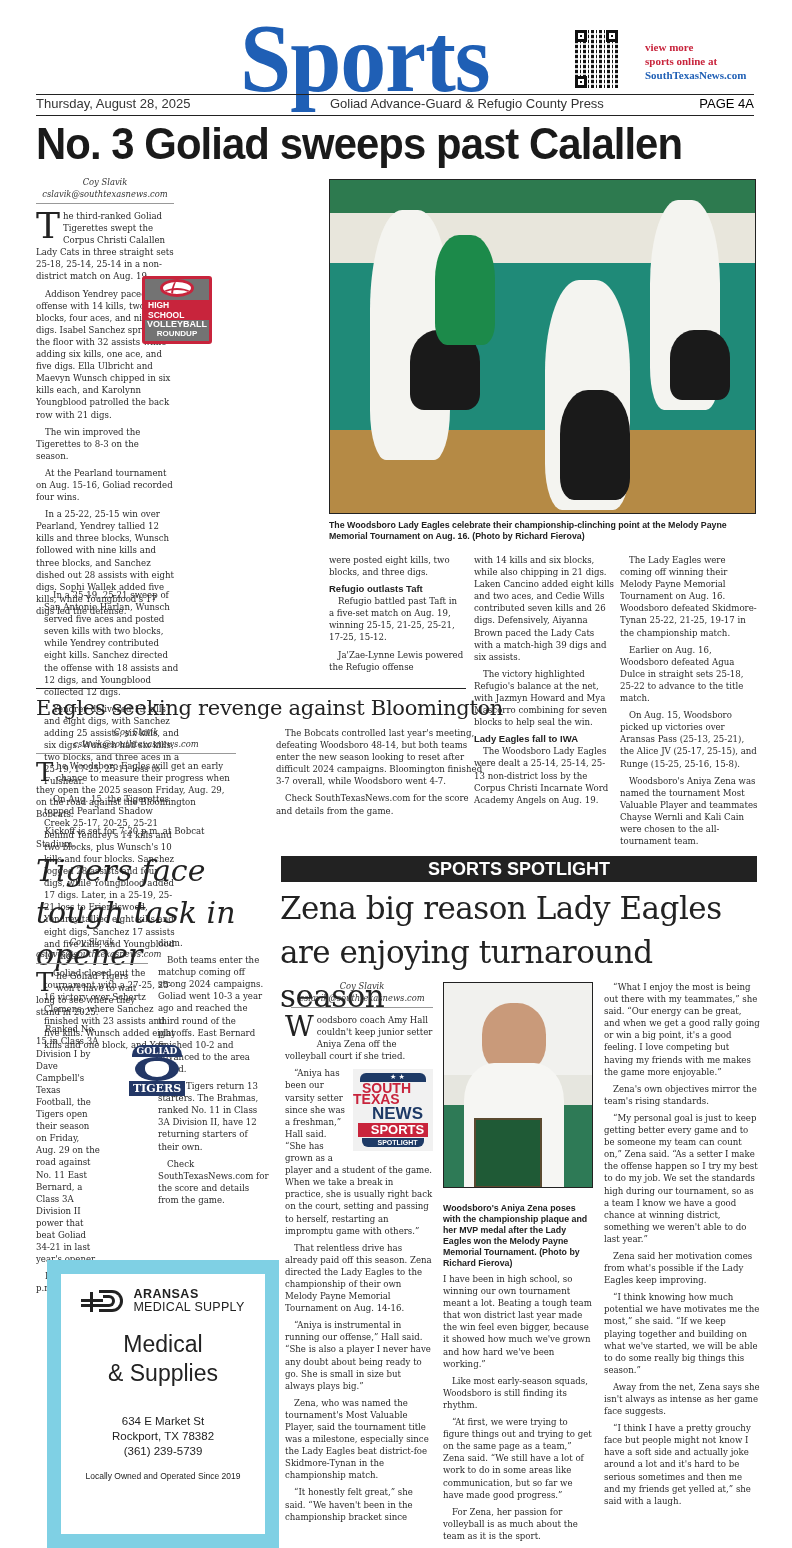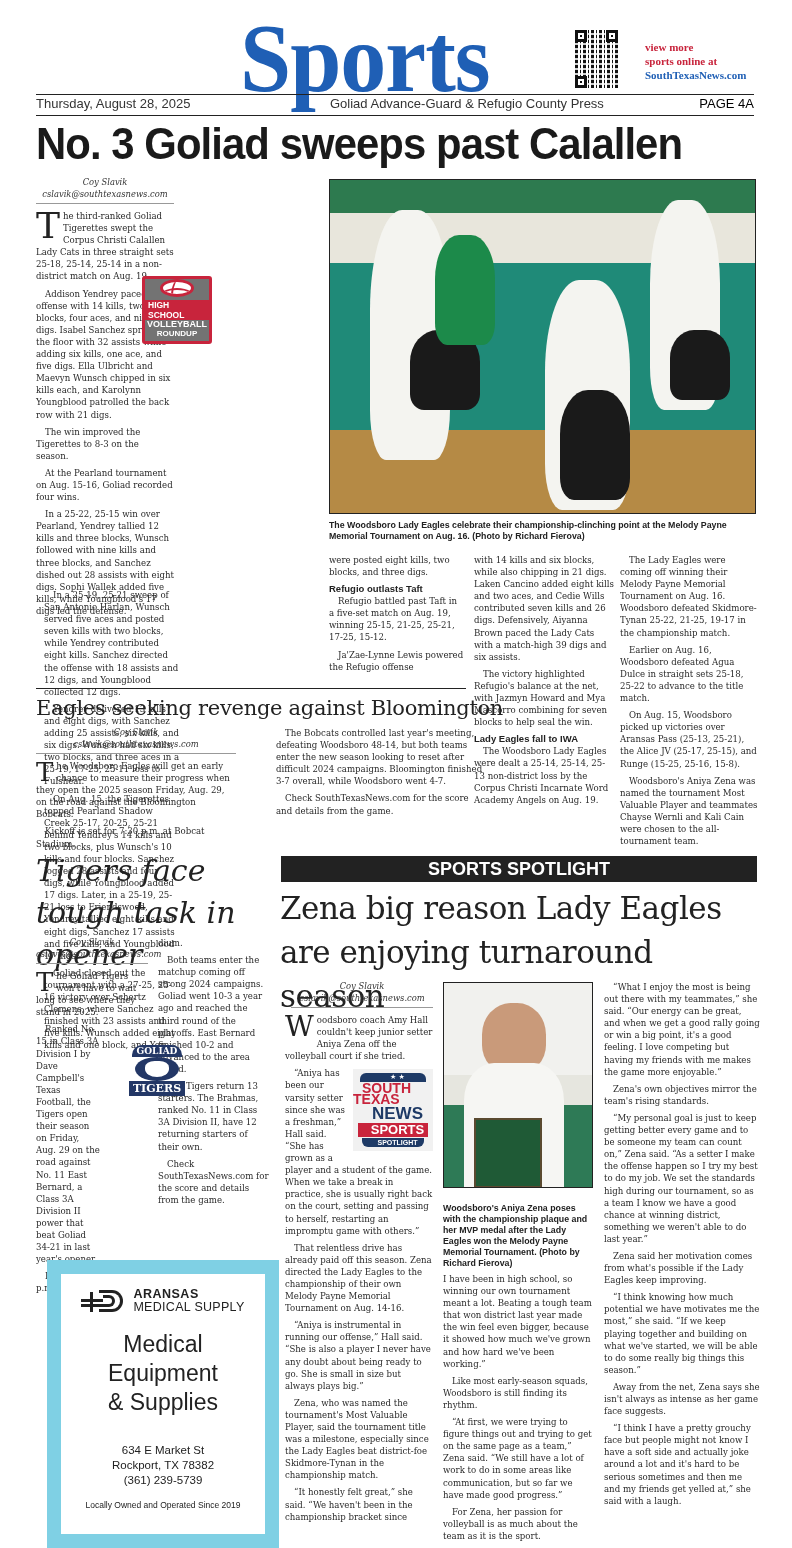--- a/index.html
+++ b/index.html
@@ -231,21 +231,20 @@
           <div class="c1"></div>
           <div class="c2"></div>
       </div>
       <div>
         <div class="ad-brand1">ARANSAS</div>
         <div class="ad-brand2">MEDICAL SUPPLY</div>
       </div>
     </div>
     <div class="ad-big">
       <div>Medical</div>
-      <div>Equipment</div>
       <div>&amp; Supplies</div>
     </div>
     <div class="ad-addr">
       <div>634 E Market St</div>
       <div>Rockport, TX 78382</div>
       <div>(361) 239-5739</div>
     </div>
     <div class="ad-foot">Locally Owned and Operated Since 2019</div>
   </div>
 </div>

